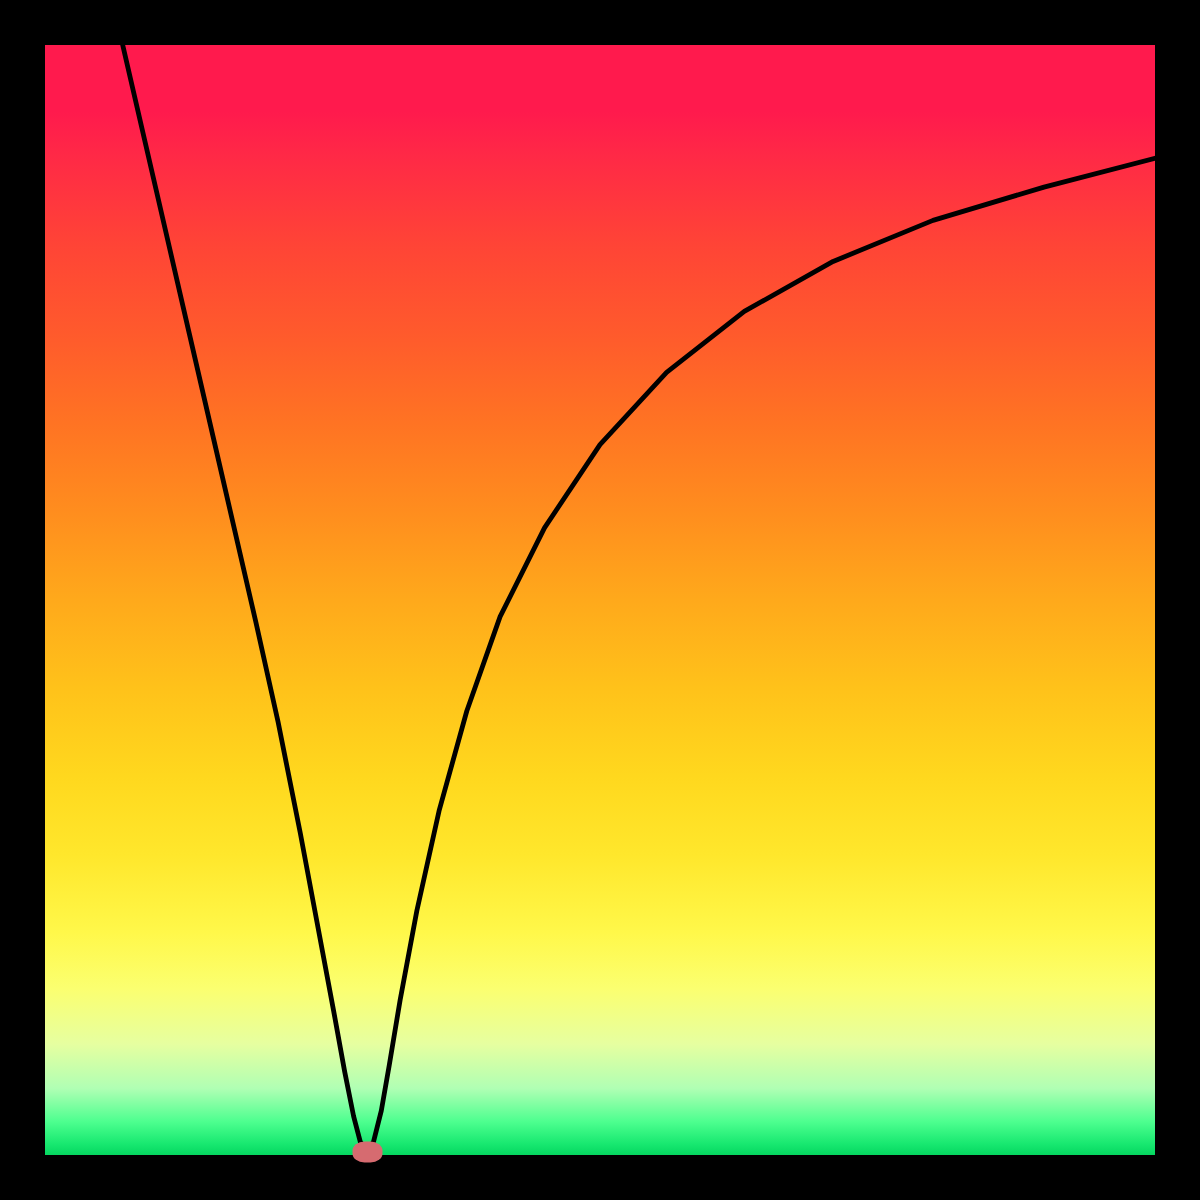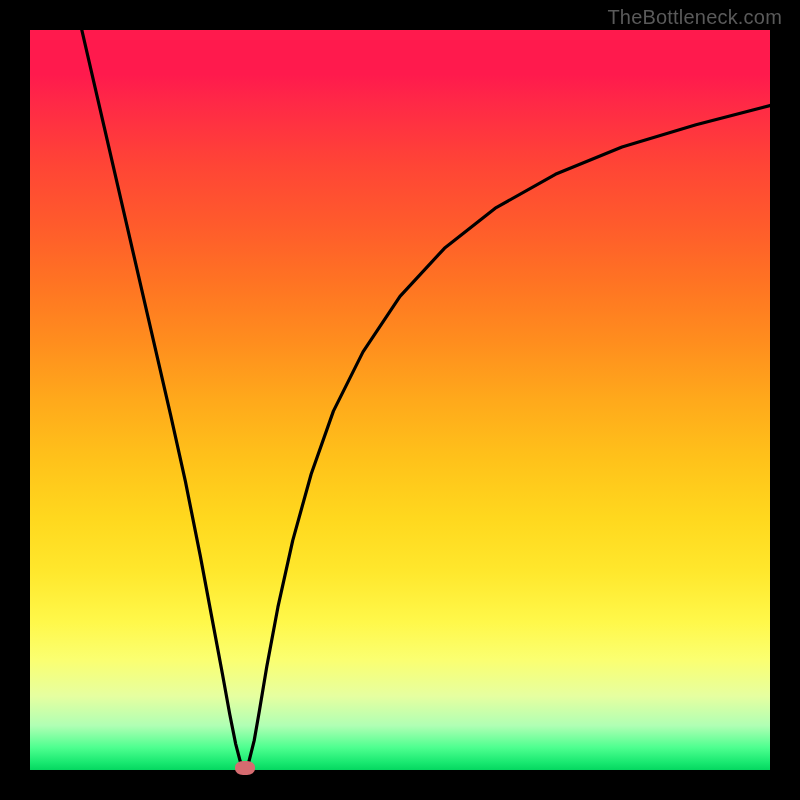--- a/index.html
+++ b/index.html
@@ -66,20 +66,19 @@
     height: 14px;
     background: #d66b70;
     border-radius: 8px / 6px;
     transform: translate(-50%, -50%);
   }
 </style>
 </head>
 <body>
 
 <div class="frame">
-  <div class="watermark">TheBottleneck.com</div>
   <div class="plot-area">
     <svg viewBox="0 0 740 740" preserveAspectRatio="none">
       <path id="curve-path" d="M51.80 0.00 L74.00 96.20 L96.20 192.40 L118.40 288.60 L140.60 384.80 L155.40 451.40 L170.20 525.40 L181.30 584.60 L192.40 643.80 L199.80 684.50 L205.72 714.10 L210.16 731.12 L214.60 737.78 L219.04 731.12 L224.22 710.40 L229.40 680.80 L236.80 636.40 L247.90 577.20 L262.70 510.60 L281.20 444.00 L303.40 381.10 L333.00 321.90 L370.00 266.40 L414.40 218.30 L466.20 177.60 L525.40 144.30 L592.00 116.92 L666.00 94.72 L740.00 75.48" fill="none" stroke="#000" stroke-width="3.2" stroke-linecap="round" stroke-linejoin="round"></path>
     </svg>
     <div id="marker" class="marker" style="left: 214.6px; top: 737.78px;"></div>
   </div>
 </div>
 
 </body></html>

